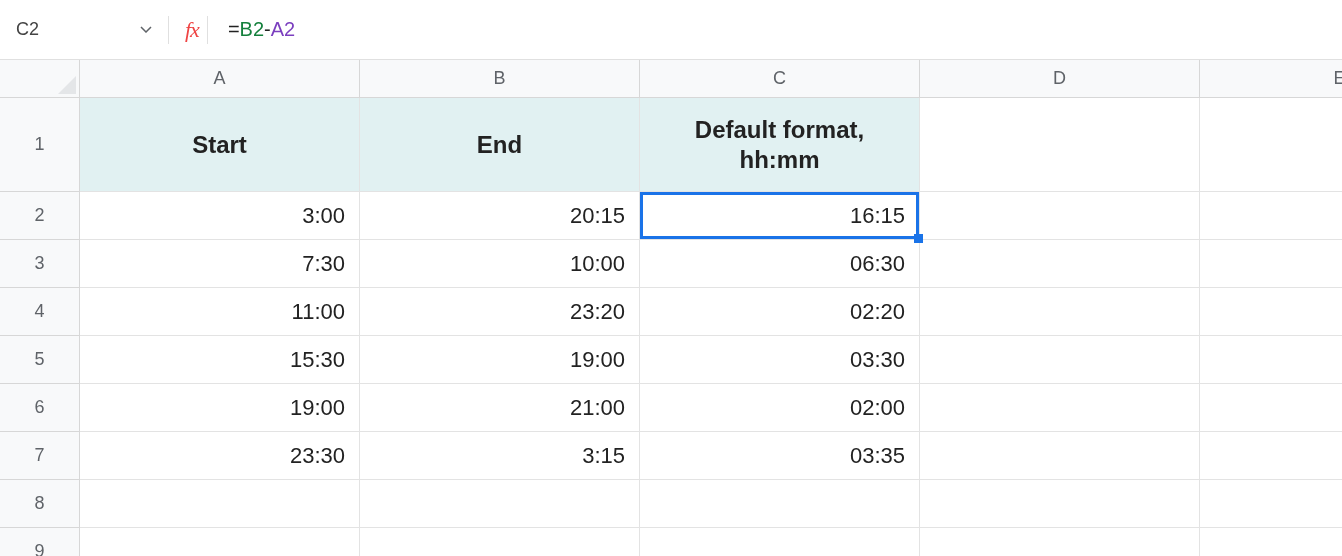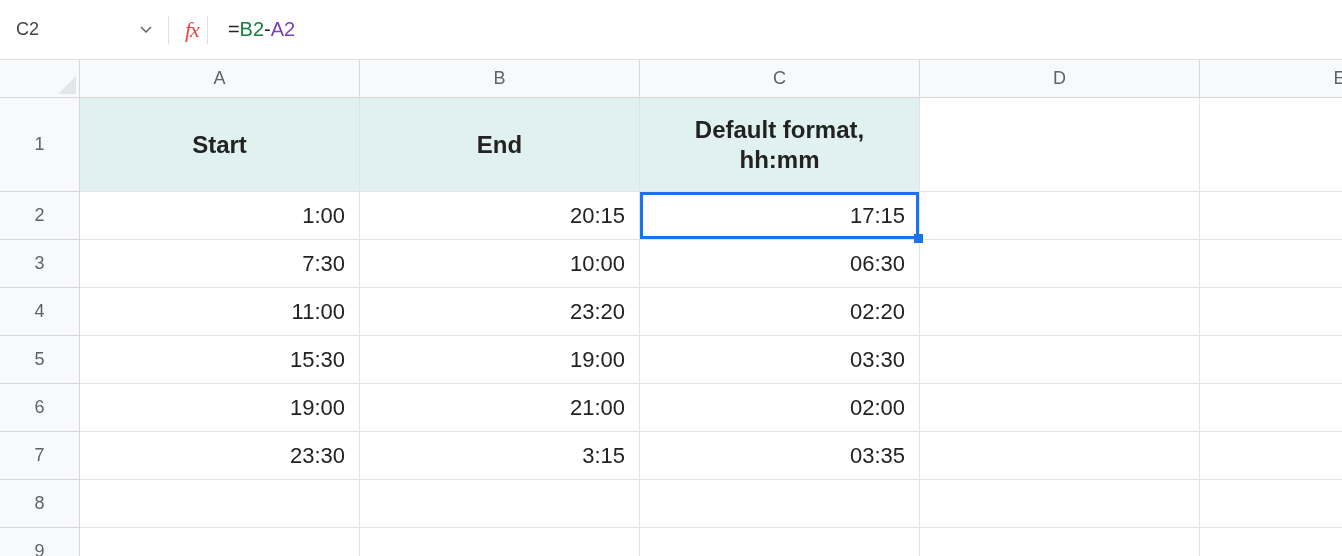--- a/index.html
+++ b/index.html
@@ -183,24 +183,24 @@
     <div class="cell hdr-cell">Start</div>
     <div class="cell hdr-cell">End</div>
     <div class="cell hdr-cell" style="white-space:pre-line;">Default format,
 hh:mm</div>
     <div class="cell"></div>
     <div class="cell"></div>
   </div>
 
   <div class="row">
     <div class="cell rowhdr">2</div>
-    <div class="cell right">1:00</div>
+    <div class="cell right">3:00</div>
     <div class="cell right">20:15</div>
     <div class="cell right sel sel-wrap">
-      <span>17:15</span>
+      <span>16:15</span>
       <div class="sel-handle"></div>
     </div>
     <div class="cell"></div>
     <div class="cell"></div>
   </div>
 
   <div class="row">
     <div class="cell rowhdr">3</div>
     <div class="cell right">7:30</div>
     <div class="cell right">10:00</div>

